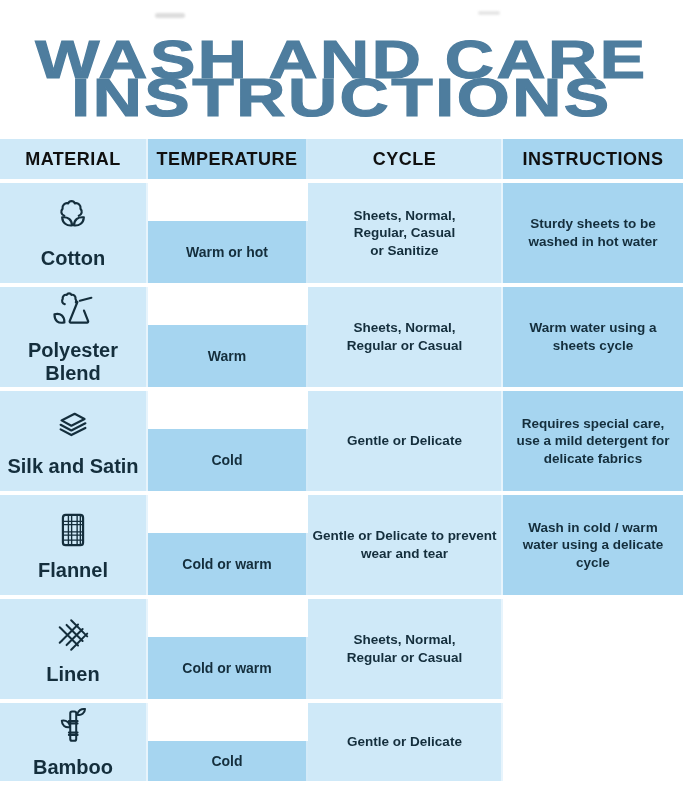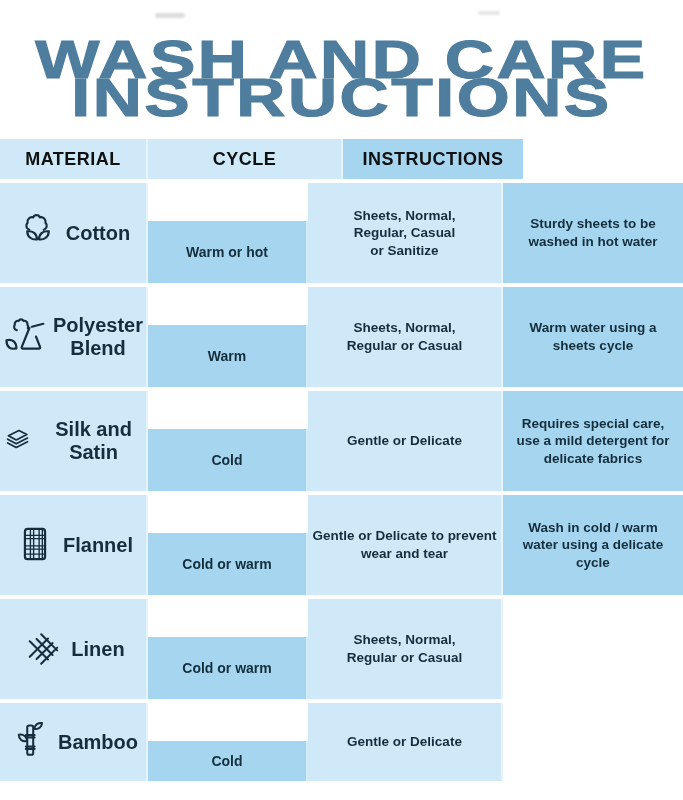--- a/index.html
+++ b/index.html
@@ -32,21 +32,21 @@
   .bg-med   { background:var(--medium,#a6d5f0); }
 
   .th { display:flex; align-items:center; justify-content:center;
         font-size:18px; font-weight:bold; letter-spacing:.5px; color:var(--headertext,#101010); }
 
   .td { display:flex; align-items:center; justify-content:center; text-align:center;
         font-weight:bold; color:var(--dark,#142e3c); white-space:pre-line; }
   .td.temp { font-size:14px;margin-top:38px; }
   .td.cyc, .td.inst { font-size:13.5px; line-height:1.3; padding:0 1px; }
 
-  .td.mat { flex-direction:row; gap:6px; }
+  .td.mat { flex-direction:column; gap:6px; }
   .mat-icon { width:44px; height:44px; color:var(--dark,#142e3c); }
   .mat-icon svg { width:100%; height:100%; display:block; }
   .mat-label { font-size:20px; font-weight:bold; line-height:1.15; white-space:pre-line; text-align:center; }
 </style>
 </head>
 <body>
 
 <div class="poster">
   <div class="smudge s1"></div>
   <div class="smudge s2"></div>
@@ -54,20 +54,21 @@
   <div class="title">
     <div class="title-inner">
       <div class="title-line">WASH AND CARE</div>
       <div class="title-line">INSTRUCTIONS</div>
     </div>
   </div>
 
   <div class="table">
     <div class="thead">
       <div class="th c1 bg-light">MATERIAL</div>
+      <div class="th c2 bg-med">TEMPERATURE</div>
       <div class="th c3 bg-light">CYCLE</div>
       <div class="th c4 bg-med">INSTRUCTIONS</div>
     </div>
 
     <div class="trow">
       <div class="td mat c1 bg-light">
         <span class="mat-icon"><svg viewBox="0 0 48 48" fill="none" stroke="currentColor" stroke-width="2.4" stroke-linecap="round" stroke-linejoin="round">
               <path d="M14.5 20.5C11.3 19.5 10 15.3 12.6 12.9 11.8 9.1 15.2 5.9 18.8 6.9 20 3.7 24.8 3.7 26 6.9 29.6 5.9 33 9.1 32.2 12.9 34.8 15.3 33.5 19.5 30.3 20.5"></path>
               <path d="M23 31C22.6 24.7 18.4 21.5 12.2 22.2 12.6 28.4 17 31.7 23 31Z"></path>
               <path d="M25 31C25.4 24.7 29.6 21.5 35.8 22.2 35.4 28.4 31 31.7 25 31Z"></path>

